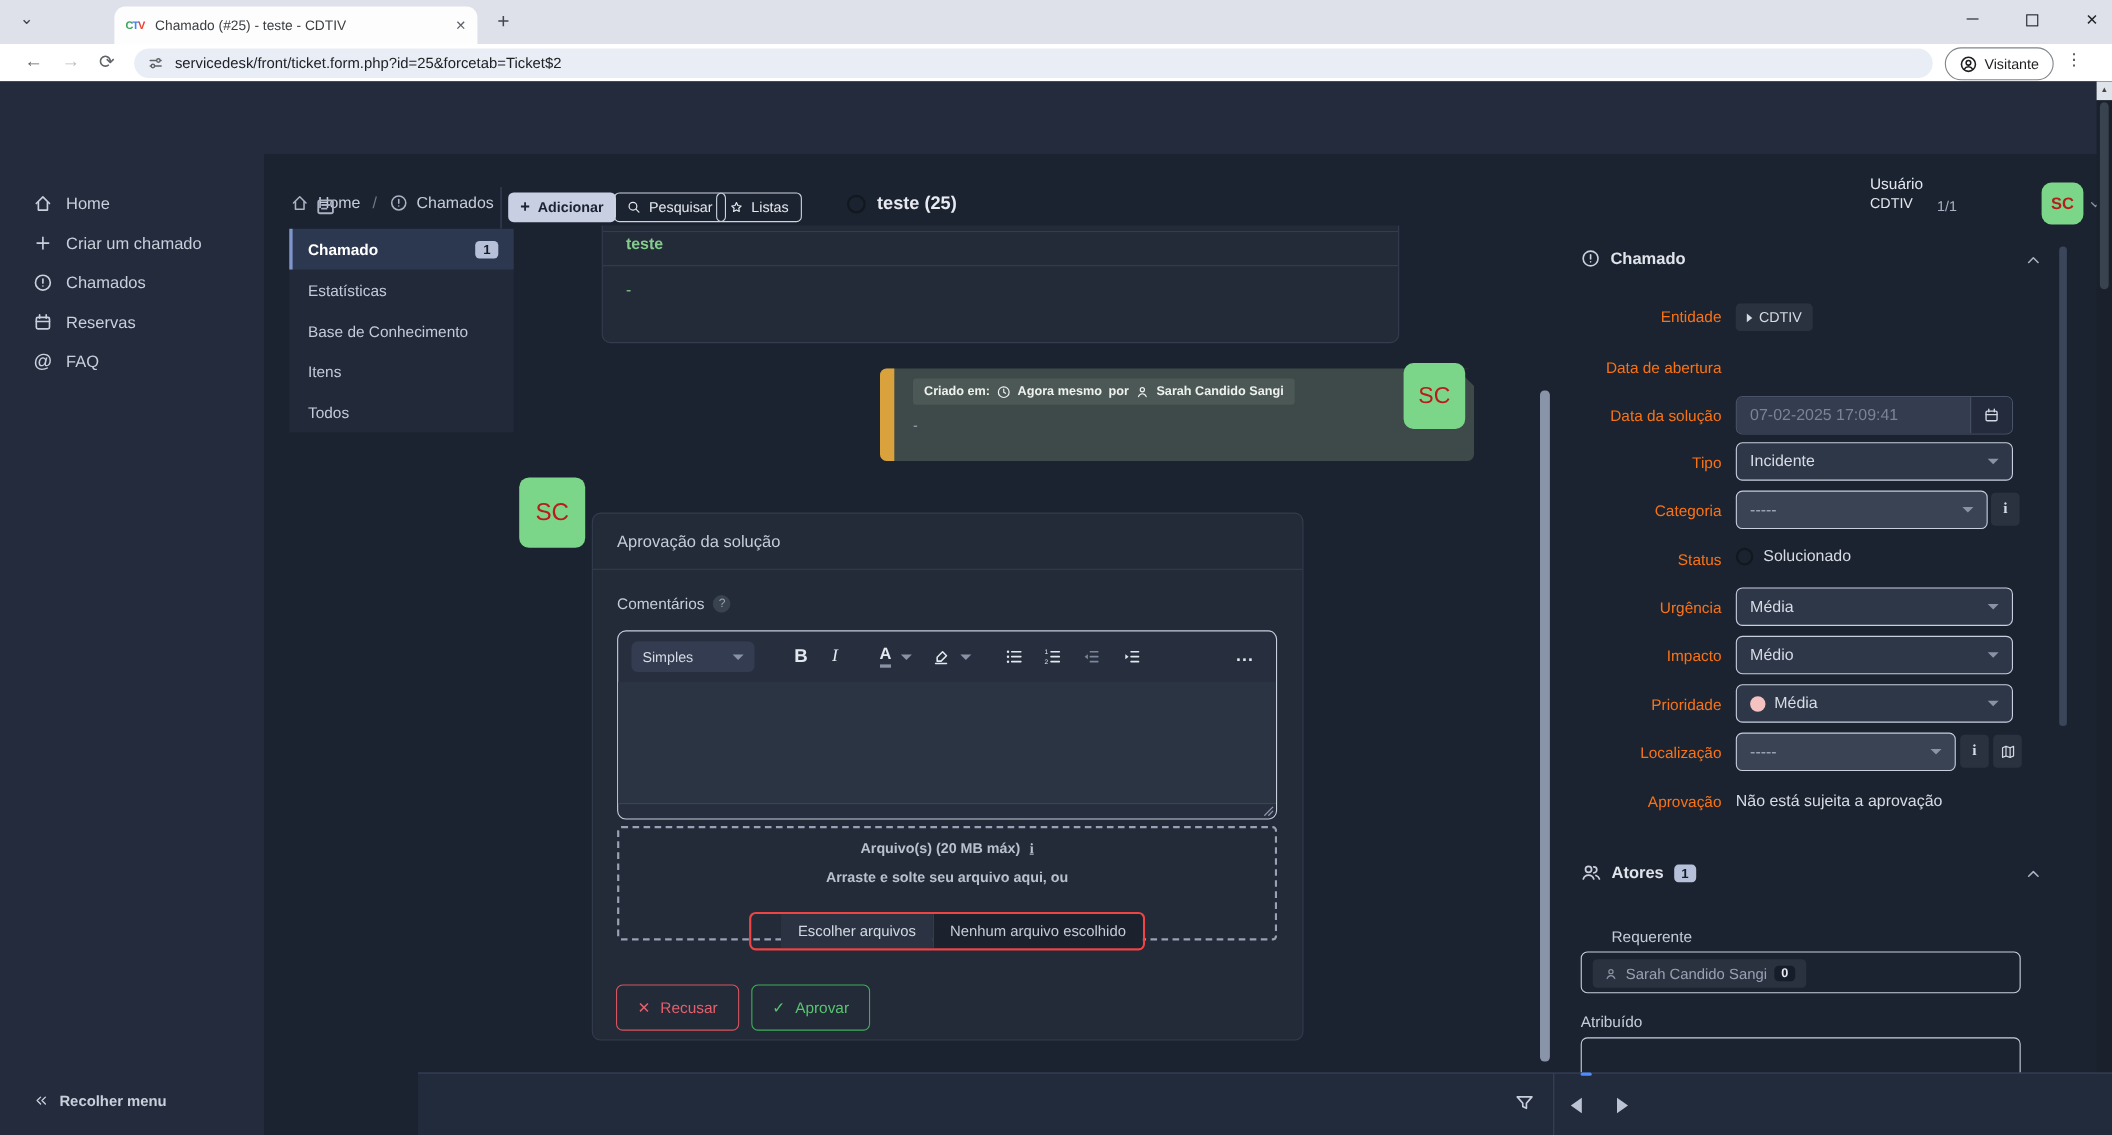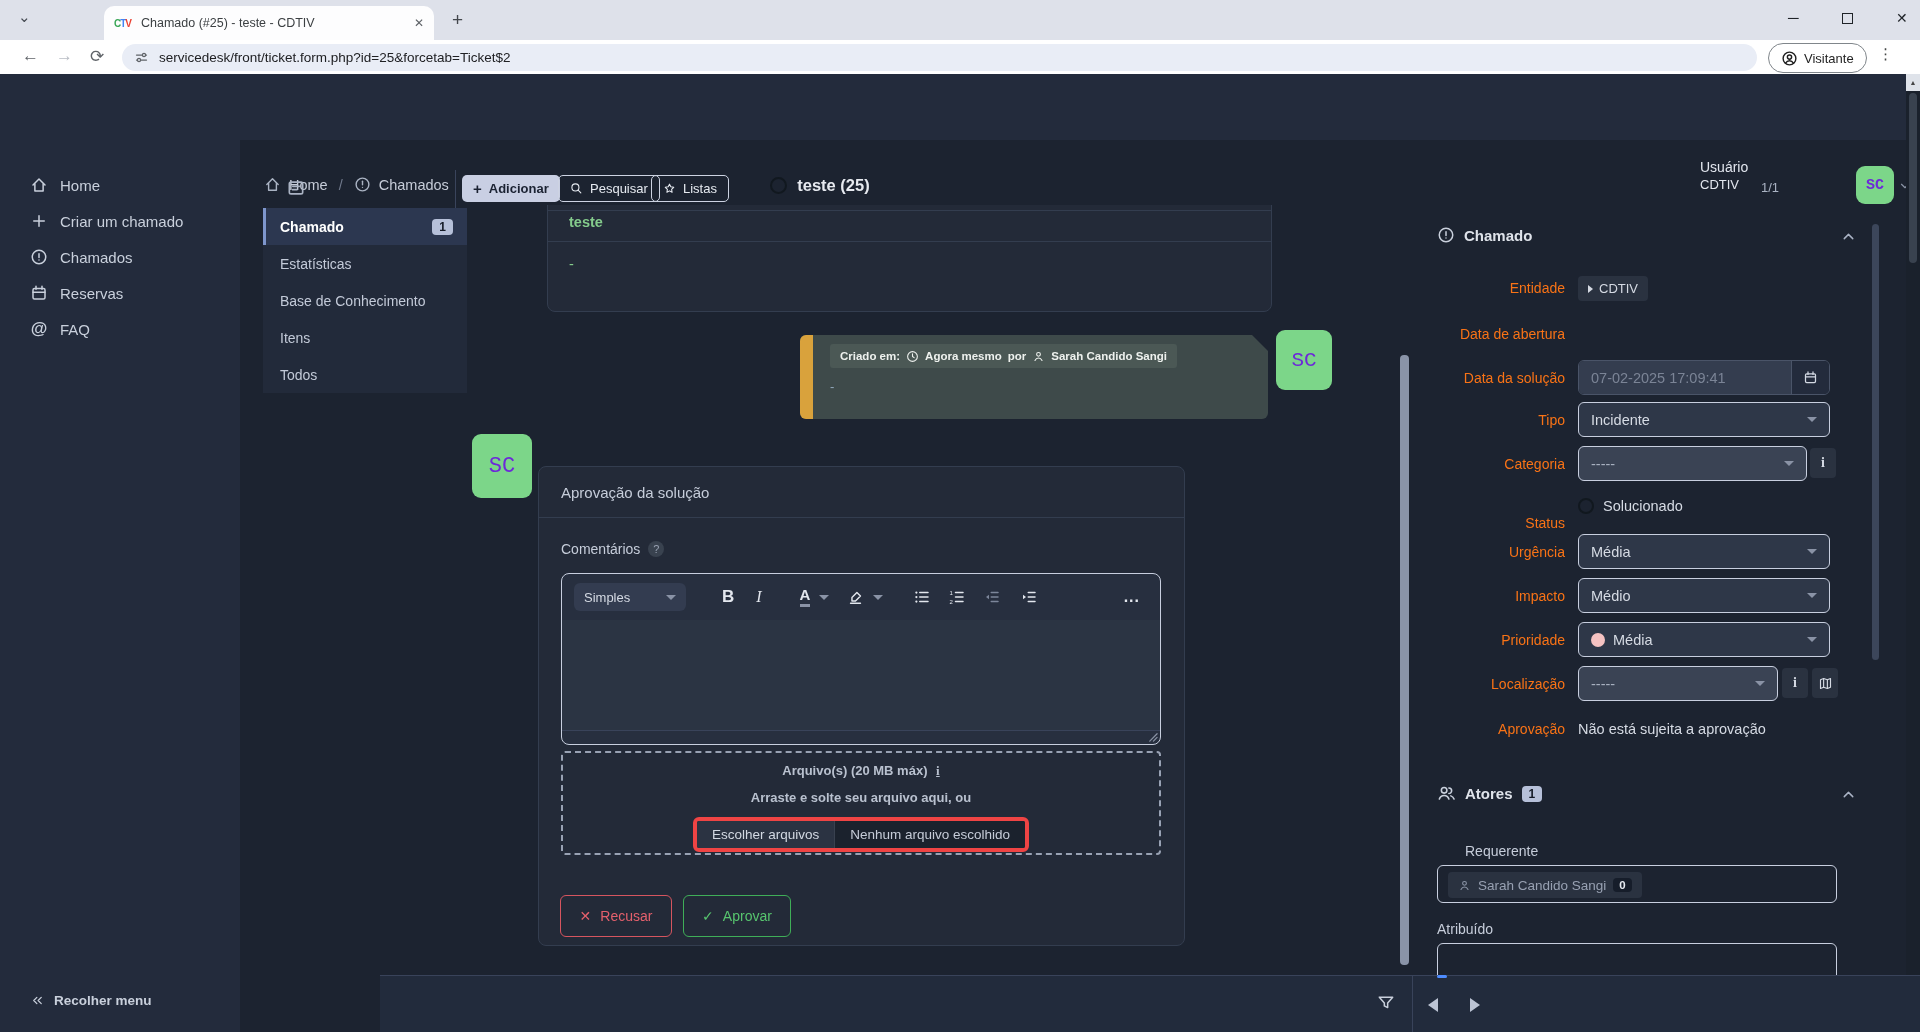--- a/index.html
+++ b/index.html
@@ -24,22 +24,22 @@
   .navglyph{font-size:17px;color:#5f6368;}
 
   
   .appheader{left:0;top:74px;width:1920px;height:66px;background:#232b3c;}
   .logo{left:78px;top:84px;font-size:31px;font-weight:bold;letter-spacing:1px;font-style:italic;}
   .logo-shadow{left:84px;top:120px;width:104px;height:7px;background:#39435a;opacity:.55;border-radius:3px;}
   .crumb{font-size:14.5px;color:#c6ccd8;}
   .hbtn{height:27px;border-radius:5px;display:flex;align-items:center;gap:7px;padding:0 11px;
         font-size:13px;color:#e6eaf0;border:1px solid #cdd3e2;background:transparent;}
   .hbtn.fill{background:#c9cfe3;color:#1b2232;border:none;font-weight:bold;}
-  .avatar{background:#7cd689;color:#6d28d9;display:flex;align-items:center;justify-content:center;
-          border-radius:9px;font-weight:500;font-family:Liberation Mono, monospace;}
+  .avatar{background:#7cd689;color:#b91c1c;display:flex;align-items:center;justify-content:center;
+          border-radius:9px;font-weight:500;}
 
   
   .sidebar{left:0;top:140px;width:240px;height:892px;background:#232b3c;}
   .sideitem{position:absolute;left:0;width:240px;height:30px;display:flex;align-items:center;gap:12px;
             padding-left:30px;color:#c9d0dc;font-size:15px;}
 
   
   .titlerow-circle{width:17px;height:17px;border-radius:50%;border:2.5px solid #11181f;}
   .tabmenu{left:263px;top:208px;width:204px;background:#222a3a;}
   .tmitem{height:37px;display:flex;align-items:center;padding:0 14px;color:#c3cad8;font-size:14px;border-left:3px solid transparent;}
@@ -61,21 +61,21 @@
   .edtoolbar{height:46px;display:flex;align-items:center;padding:0 12px;color:#e3e7ee;}
   .edbody{position:absolute;left:0;right:0;top:46px;bottom:14px;background:#2b3443;}
   .edfoot{position:absolute;left:0;right:0;bottom:0;height:14px;border-top:1px solid #39435a;}
   .edsel{width:112px;height:28px;background:#333c50;border-radius:6px;display:flex;align-items:center;
          padding:0 10px;font-size:13px;color:#d5dae3;}
   .caret{width:0;height:0;border-left:5px solid transparent;border-right:5px solid transparent;border-top:5px solid #8a93a6;}
   .edbtn{display:flex;align-items:center;justify-content:center;color:#e3e7ee;}
 
   .upload{position:absolute;border:2px dashed #99a2b4;border-radius:4px;text-align:center;color:#b9c1cf;}
   .upline{font-size:13px;font-weight:bold;}
-  .filectl{display:inline-flex;height:35px;border:4px solid #ef4444;border-radius:6px;overflow:hidden;margin-top:12px;}
+  .filectl{display:inline-flex;height:35px;border:2px solid #ef4444;border-radius:6px;overflow:hidden;margin-top:24px;padding-left:27px;}
   .filectl .seg1{background:#2b3342;display:flex;align-items:center;padding:0 15px;font-size:13.5px;color:#d3d9e3;}
   .filectl .seg2{background:#1b222d;display:flex;align-items:center;padding:0 15px;font-size:13.5px;color:#c6ccd8;border-left:1px solid #39414f;}
 
   .obtn{position:absolute;height:42px;border-radius:6px;display:flex;align-items:center;justify-content:center;
         gap:9px;font-size:14px;background:transparent;}
   .obtn.red{border:1px solid #d6555f;color:#e4606c;}
   .obtn.green{border:1px solid #3fae58;color:#57c46e;}
 
   
   .plabel{position:absolute;left:1410px;width:155px;text-align:right;font-size:14px;color:#f97316;}
@@ -268,21 +268,21 @@
 
   <div class="abs viewport">
 
     <div class="card" style="left:84px;top:-58px;width:725px;height:165px;">
       <div class="divider" style="top:62px;"></div>
       <div class="greentext" style="position:absolute;left:21px;top:66px;font-weight:600;">teste</div>
       <div class="divider" style="top:93px;"></div>
       <div class="greentext" style="position:absolute;left:21px;top:108px;">-</div>
     </div>
 
-    <div class="bubble" style="left:337px;top:130px;width:468px;height:84px;">
+    <div class="bubble" style="left:337px;top:130px;width:540px;height:84px;">
       <div class="bubble-bar"></div>
       <div class="bubble-cut"></div>
       <div class="bubble-chip">
         <span>Criado em:</span>
         <svg class="ic" width="13" height="13" viewBox="0 0 24 24">
           <circle cx="12" cy="12" r="9"></circle>
             <path d="M12 7v5l3 2"></path>
         </svg>
         <span>Agora mesmo</span>
         <span>por</span>
@@ -415,21 +415,21 @@
     <span class="caret"></span>
   </div>
 
   <div class="plabel" style="top:456px;">Categoria</div>
   <div class="sel muted" style="left:1578px;top:446px;width:229px;">
     <span>-----</span>
     <span class="caret"></span>
   </div>
   <div class="addon" style="left:1810px;top:448px;font-family:'Liberation Serif',serif;">i</div>
 
-  <div class="plabel" style="top:515px;padding-left:32px;">Status</div>
+  <div class="plabel" style="top:501px;padding-left:32px;">Status</div>
   <div class="abs flex" style="left:1578px;top:498px;gap:9px;">
     <span style="width:16px;height:16px;border-radius:50%;border:2.5px solid #11181f;"></span>
     <span style="font-size:14.5px;color:#d6dbe4;">Solucionado</span>
   </div>
 
   <div class="plabel" style="top:544px;">Urgência</div>
   <div class="sel" style="left:1578px;top:534px;width:252px;">
     <span>Média</span>
     <span class="caret"></span>
   </div>

